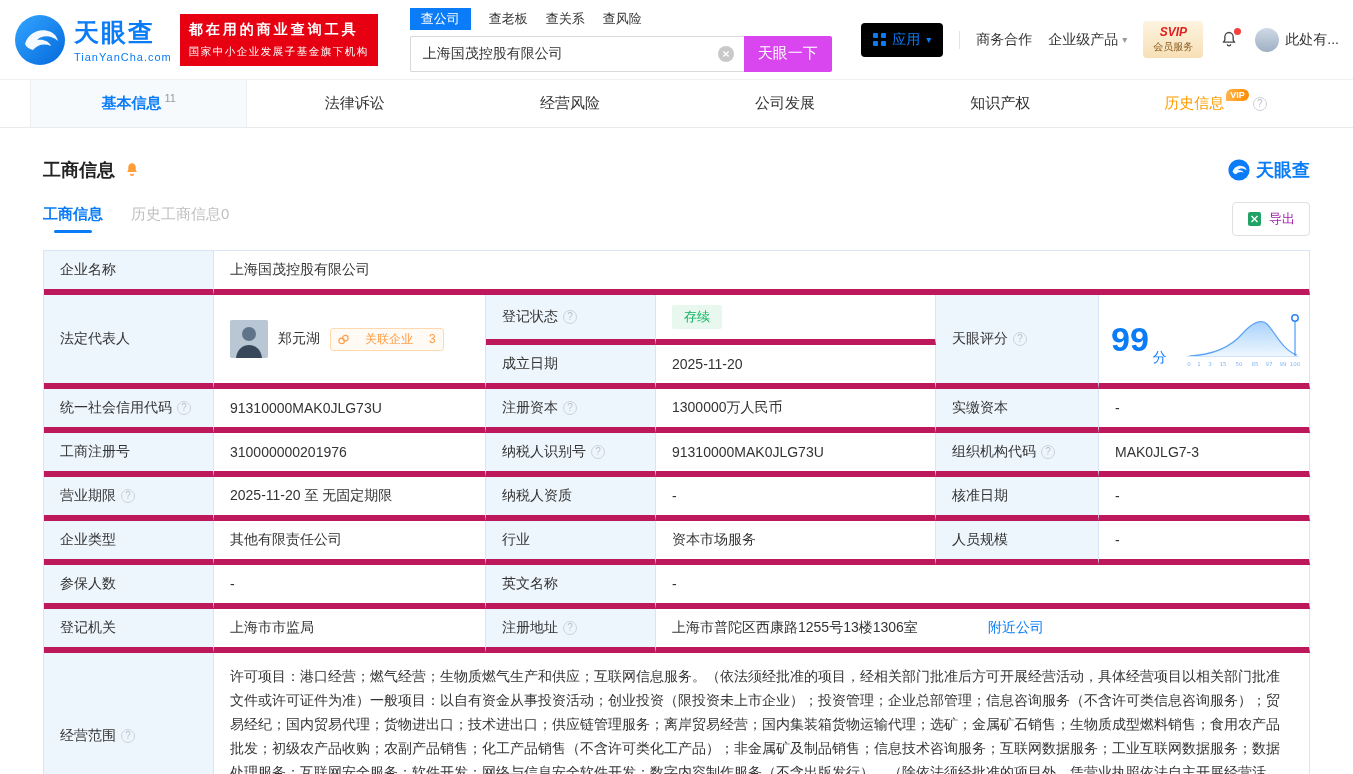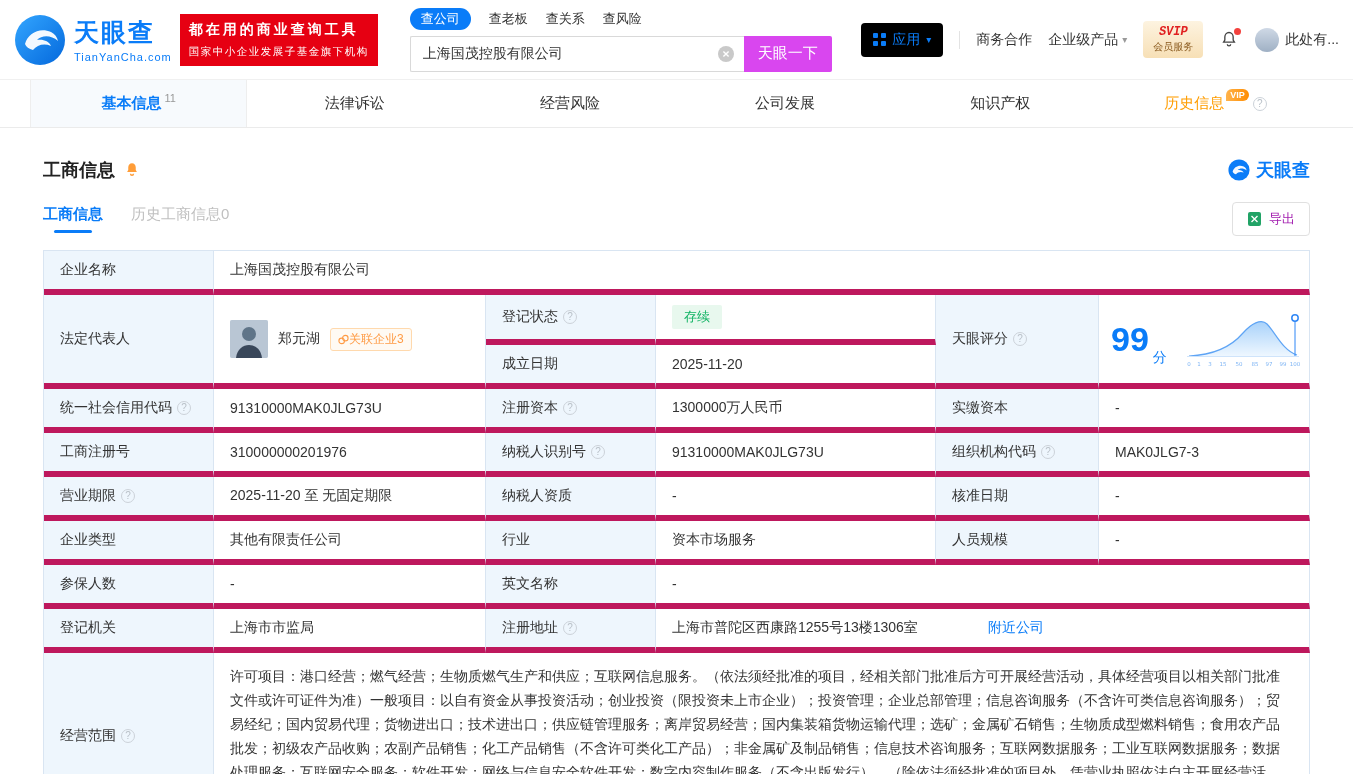--- a/index.html
+++ b/index.html
@@ -14,35 +14,35 @@
   
   .topbar { display:flex; align-items:center; height:80px; padding:0 14px; border-bottom:1px solid #f0f0f0; }
   .logo { display:flex; align-items:center; gap:8px; cursor:pointer; flex:none; }
   .logo-text .brand { font-size:25px; font-weight:bold; color:#0a7cf8; letter-spacing:2px; }
   .logo-text .domain { font-size:11px; color:#0a7cf8; letter-spacing:1px; margin-top:2px; }
   .slogan { background:#e60012; color:#fff; padding:7px 9px; margin-left:8px; flex:none; }
   .slogan-1 { font-size:14px; font-weight:bold; letter-spacing:3px; }
   .slogan-2 { font-size:10.5px; letter-spacing:1.5px; margin-top:6px; }
   .search-area { margin-left:32px; display:flex; flex-direction:column; gap:6px; flex:none; }
   .search-tabs { display:flex; gap:18px; align-items:center; font-size:13px; }
-  .stab { cursor:pointer; color:#333; padding:2px 0;border-radius:11px; }
+  .stab { cursor:pointer; color:#333; padding:2px 0; }
   .stab.active { background:#0a7cf8; color:#fff; padding:2px 11px; }
   .search-row { display:flex; }
   .search-box { position:relative; width:334px; }
   .search-box input { width:100%; height:36px; border:1px solid #d9d9d9; border-right:none; padding:0 34px 0 12px; font-size:14px; color:#333; outline:none; border-radius:2px 0 0 2px; font-family:inherit; }
   .clear-icon { position:absolute; right:10px; top:10px; cursor:pointer; display:flex; }
   .search-btn { width:88px; height:36px; background:#d946ef; color:#fff; border:none; font-size:15px; cursor:pointer; border-radius:0 2px 2px 0; font-family:inherit; }
   .top-right { margin-left:auto; display:flex; align-items:center; gap:16px; }
   .apps-btn { display:flex; align-items:center; gap:6px; background:#000000; color:#0a7cf8; font-size:14px; padding:8px 12px; border-radius:4px; cursor:pointer; }
   .vdiv { width:1px; height:18px; background:#e3e3e3; }
   .toplink { font-size:14px; color:#333; cursor:pointer; display:flex; align-items:center; gap:4px; }
   .caret { font-size:10px; color:#0a7cf8; }
   .caret.gray { color:#999; }
   .vip-badge { background:linear-gradient(180deg,#fdf3e0,#f7e0b6); border-radius:4px; padding:4px 10px; text-align:center; cursor:pointer; }
-  .vip-top { color:#e02020; font-weight:bold; font-style:italic; font-size:12px;font-family:Liberation Mono, monospace; }
+  .vip-top { color:#e02020; font-weight:bold; font-style:italic; font-size:12px; }
   .vip-bottom { color:#8a5a1e; font-size:10px; margin-top:1px; }
   .bell-wrap { position:relative; cursor:pointer; display:flex; }
   .red-dot { position:absolute; top:-2px; right:-2px; width:7px; height:7px; border-radius:50%; background:#f3413d; }
   .user { display:flex; align-items:center; gap:6px; font-size:14px; cursor:pointer; }
   .avatar-dot { width:24px; height:24px; border-radius:50%; background:linear-gradient(180deg,#cfd9e6,#9fb0c4); }
 
   
   .main-tabs { display:flex; height:48px; border-bottom:1px solid #ebebeb; padding:0 30px; }
   .mtab { flex:1; display:flex; align-items:center; justify-content:center; font-size:15px; color:#333; cursor:pointer; position:relative; }
   .mtab.active { color:#0a7cf8; font-weight:bold; background:#f7fafd; border-left:1px solid #eee; border-right:1px solid #eee; }
@@ -78,21 +78,21 @@
   .tall { min-height:84px; }
   .mid-block { width:450px; flex:none; display:flex; flex-direction:column; }
   .mid-row { display:flex; flex:1; }
   .mid-row .tcell { min-height:42px; }
   .mid-row .c3b { width:170px; flex:none; }
   .mid-row .c4b { flex:1; }
   .qicon { width:14px; height:14px; border:1px solid #ccd2d9; border-radius:50%; color:#b9c0c8; font-size:10px; display:inline-flex; align-items:center; justify-content:center; flex:none; cursor:pointer; line-height:1; }
   .rep-cell { gap:10px;text-align:right; }
   .avatar { width:38px; height:38px; border-radius:2px; overflow:hidden; flex:none; cursor:pointer; background:#d7e0ea; }
   .rep-name { color:#333; cursor:pointer; }
-  .rel-tag { display:inline-flex; align-items:center; gap:0; border:1px solid #ffd9ad; background:#fffaf3; color:#ff9b45; font-size:12px; padding:2px 7px; border-radius:3px; cursor:pointer; white-space:nowrap; }
+  .rel-tag { display:inline-flex; align-items:center; gap:16px; border:1px solid #ffd9ad; background:#fffaf3; color:#ff9b45; font-size:12px; padding:2px 7px; border-radius:3px; cursor:pointer; white-space:nowrap; }
   .status-badge { background:#e8f8ee; color:#12b364; padding:3px 12px; border-radius:2px; font-size:13px; }
   .score-cell { gap:4px; padding:6px 8px 6px 12px; }
   .score-num { font-size:34px; font-weight:bold; color:#0a7cf8; line-height:1; }
   .score-unit { font-size:14px; color:#0a7cf8; align-self:flex-end; margin-bottom:10px; }
   .chart { margin-left:auto; flex:none; }
   .chart text { font-size:5.5px; fill:#7fb5f4; text-anchor:middle; font-family:"DejaVu Sans",sans-serif; }
   .multiline { align-items:flex-start; line-height:24px; padding:11px 16px; display:block; }
   .nearby-link { color:#0a7cf8; margin-left:30px; cursor:pointer; white-space:nowrap;padding-left:40px; }
 </style>
 </head>

